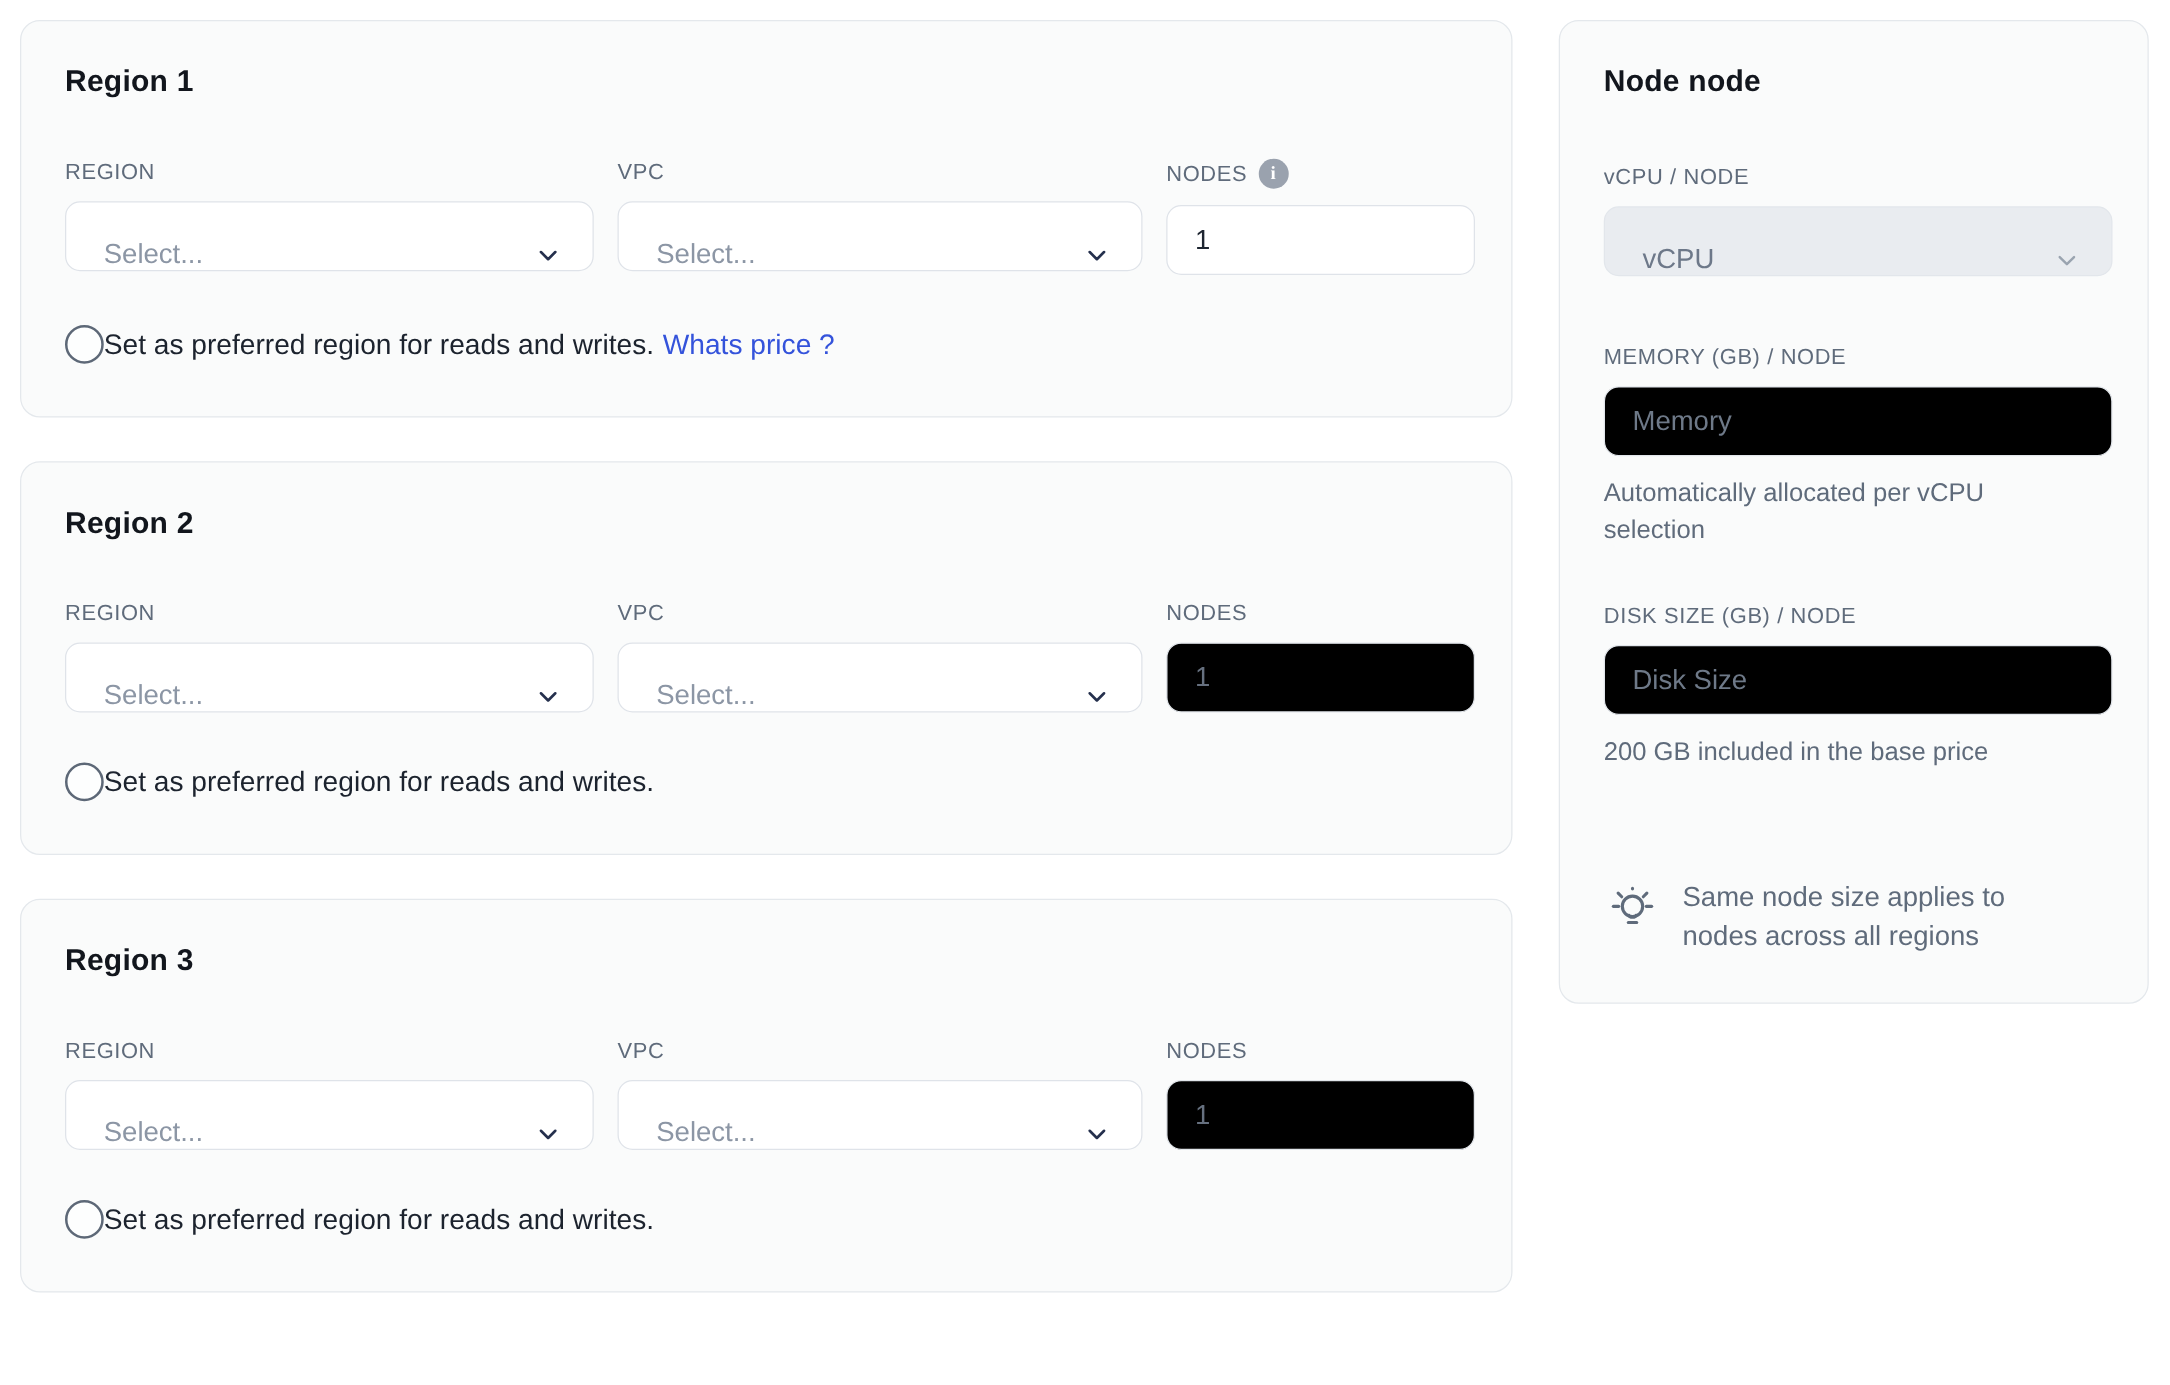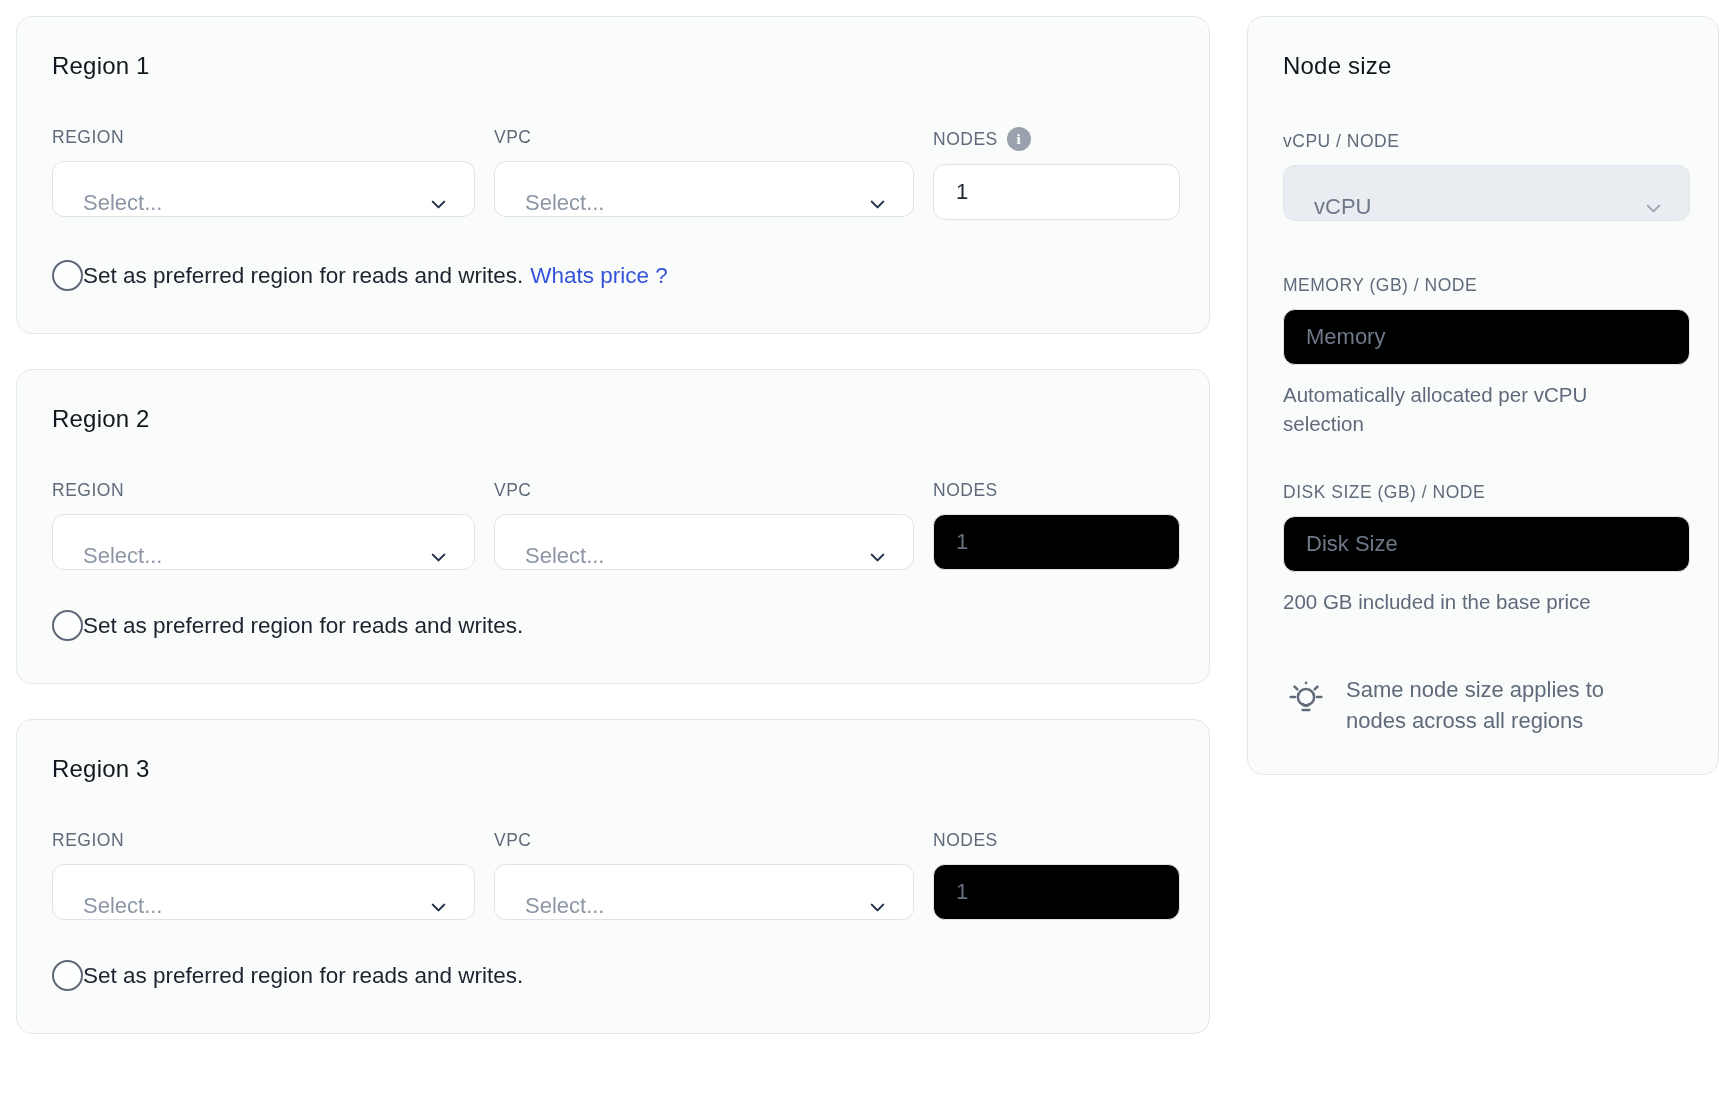--- a/index.html
+++ b/index.html
@@ -16,21 +16,21 @@
   .right-col { width:472px; flex:none; }
 
   .card {
     background:#fafbfb;
     border:1.5px solid #e4e8ec;
     border-radius:16px;
   }
   .region-card { padding:34px 30px 42px 35px; }
   .card-title {
     margin:0;
-    font-size:24px; font-weight:400; color:#12161d;
+    font-size:24px; font-weight:700; color:#12161d;
     letter-spacing:.2px; line-height:30px;
   }
   .region-card .card-title { margin-bottom:46px; }
 
   .fields {
     display:grid;
     grid-template-columns:423px 420px 247px;
     column-gap:19px;
   }
   .flabel {
@@ -94,21 +94,21 @@
   .node-card { padding:34px 28px 38px 35px; }
   .node-card .card-title { margin-bottom:50px; }
   .ns-group { margin-bottom:0; }
   .ns-help {
     font-size:20.5px; color:#5f6b7b; line-height:29px;
     margin-top:15px; max-width:352px;
   }
   .ns-gap-1 { height:54px; }
   .ns-gap-2 { height:44px; }
   .note-row {
-    margin-top:58px;
+    margin-top:86px;
     display:flex; align-items:flex-start; gap:17px;
     font-size:22px; color:#5f6b7b; line-height:31px;
   }
   .note-row .bulb { flex:none; margin-top:2px; }
   .note-text { max-width:268px; }
 </style>
 </head>
 <body>
 
 <div class="page">
@@ -224,21 +224,21 @@
       <div class="radio-row">
         <span class="radio" role="radio" aria-checked="false"></span>
         <span>Set as preferred region for reads and writes.</span>
       </div>
     </section>
 
   </div>
 
   <div class="right-col">
     <section class="card node-card">
-      <h2 class="card-title">Node size</h2>
+      <h2 class="card-title">Node node</h2>
 
       <div class="ns-group">
         <div class="flabel">vCPU / NODE</div>
         <div class="select disabled">
           <span>vCPU</span>
           <span class="chev">
             <svg width="23" height="23" viewBox="0 0 24 24">
                 <path d="M6 9l6 6 6-6" fill="none" stroke="currentColor" stroke-width="2" stroke-linecap="round" stroke-linejoin="round"></path>
               </svg>
           </span>

